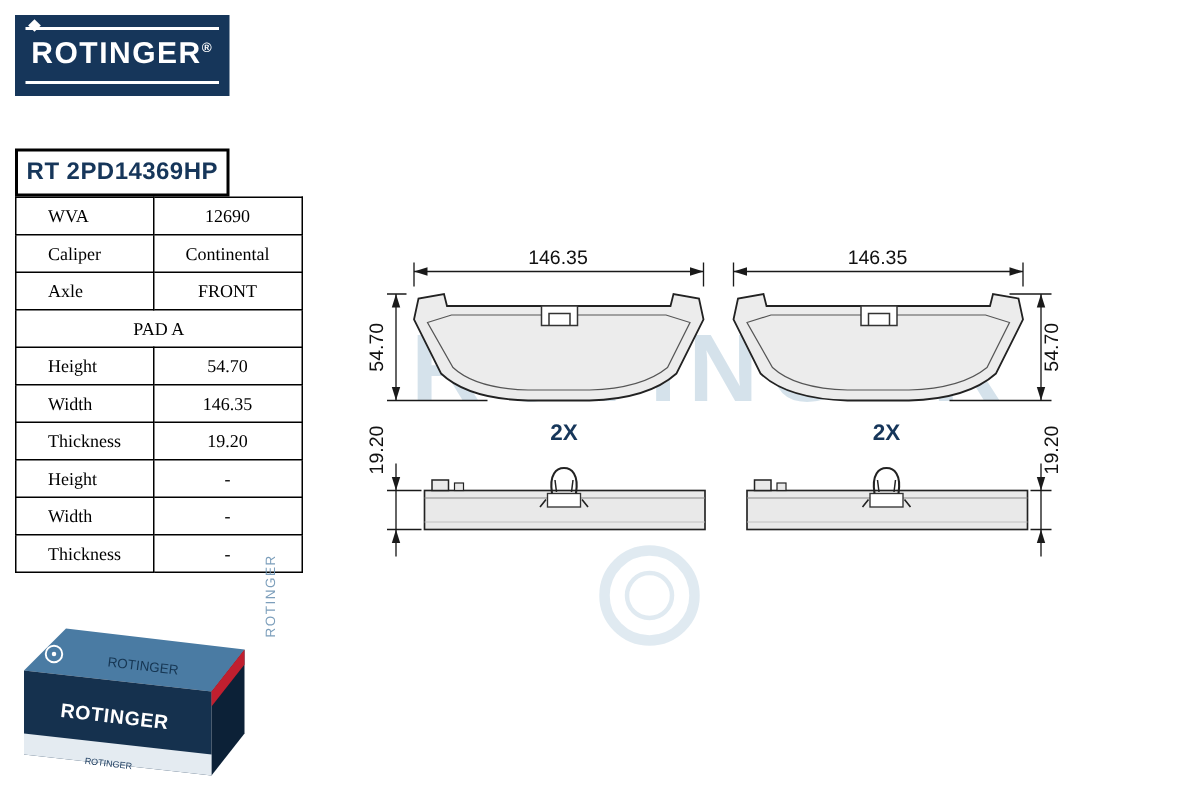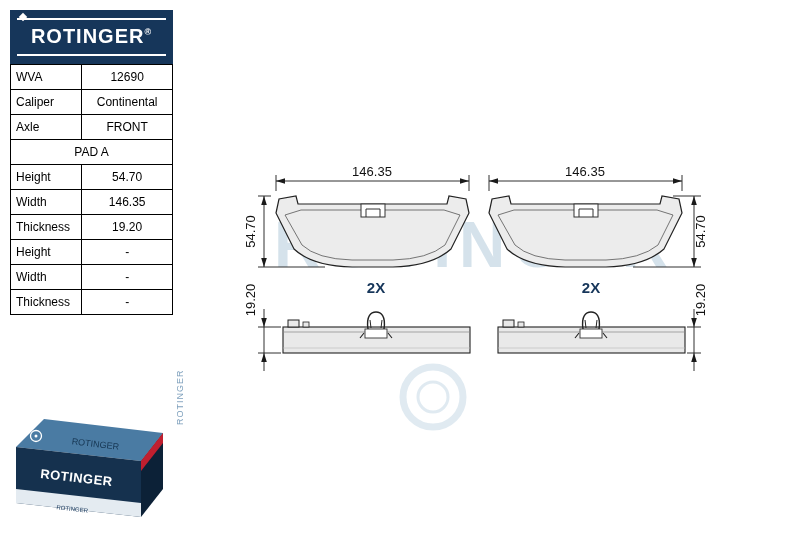--- a/index.html
+++ b/index.html
@@ -1,50 +1,51 @@
 <!DOCTYPE html>
 <html><head>
 <meta charset="utf-8">
 <style>
   html,body{margin:0;padding:0;}
   body{
     width:800px;height:533px;position:relative;background:#ffffff;
     font-family:"Liberation Sans",sans-serif;color:#000;overflow:hidden;
   }
-  .left{position:absolute;left:10px;top:10px;width:163px;}
+  .left{position:absolute;left:10px;top:10px;width:143px;}
   .logo{position:relative;height:54px;background:#16365a;}
   .logo .line-top{position:absolute;left:7px;right:7px;top:8px;height:2px;background:#fff;}
   .logo .line-bot{position:absolute;left:7px;right:7px;bottom:8px;height:2px;background:#fff;}
   .logo .gear-dot{position:absolute;left:10px;top:4px;width:6px;height:6px;background:#fff;transform:rotate(45deg);}
   .logo .name{position:absolute;left:0;right:0;top:15px;text-align:center;font-size:20px;font-weight:bold;letter-spacing:1px;color:#fff;}
   .logo .name sup{font-size:9px;}
   .pn{margin-top:35px;height:28px;line-height:28px;border:2px solid #000;text-align:center;
       font-weight:bold;font-size:16px;color:#16365a;letter-spacing:0.3px;background:#fff;}
   table.specs{border-collapse:collapse;width:100%;font-size:12px;}
-  table.specs td{border:1px solid #000;height:24px;padding:0 5px;}
+  table.specs td{border:1px solid #000;height:24px;padding:0 21px;font-family:Liberation Serif, serif;}
   td.lbl{width:44%;text-align:left;}
   td.val{text-align:center;}
   td.hdr{text-align:center;margin-top:44px;}
   .boximg{position:absolute;left:10px;top:416px;width:163px;height:112px;}
   .drawing{position:absolute;left:175px;top:135px;width:620px;height:300px;}
   svg{font-family:"Liberation Sans",sans-serif;}
   text.dim{font-size:13px;fill:#111;}
   text.qty{font-size:15px;font-weight:bold;fill:#16365a;}
 </style>
 </head>
 <body>
 
 <div class="left">
   <div class="logo">
     <div class="gear-dot"></div>
     <div class="line-top"></div>
     <div class="name"><span>ROTINGER</span><sup>®</sup></div>
     <div class="line-bot"></div>
   </div>
 
+  <div class="pn">RT 2PD14369HP</div>
 
   <table class="specs">
     <tbody>
         <tr>
       <td class="lbl">WVA</td>
       <td class="val">12690</td>
     </tr>
     <tr>
       <td class="lbl">Caliper</td>
       <td class="val">Continental</td>

